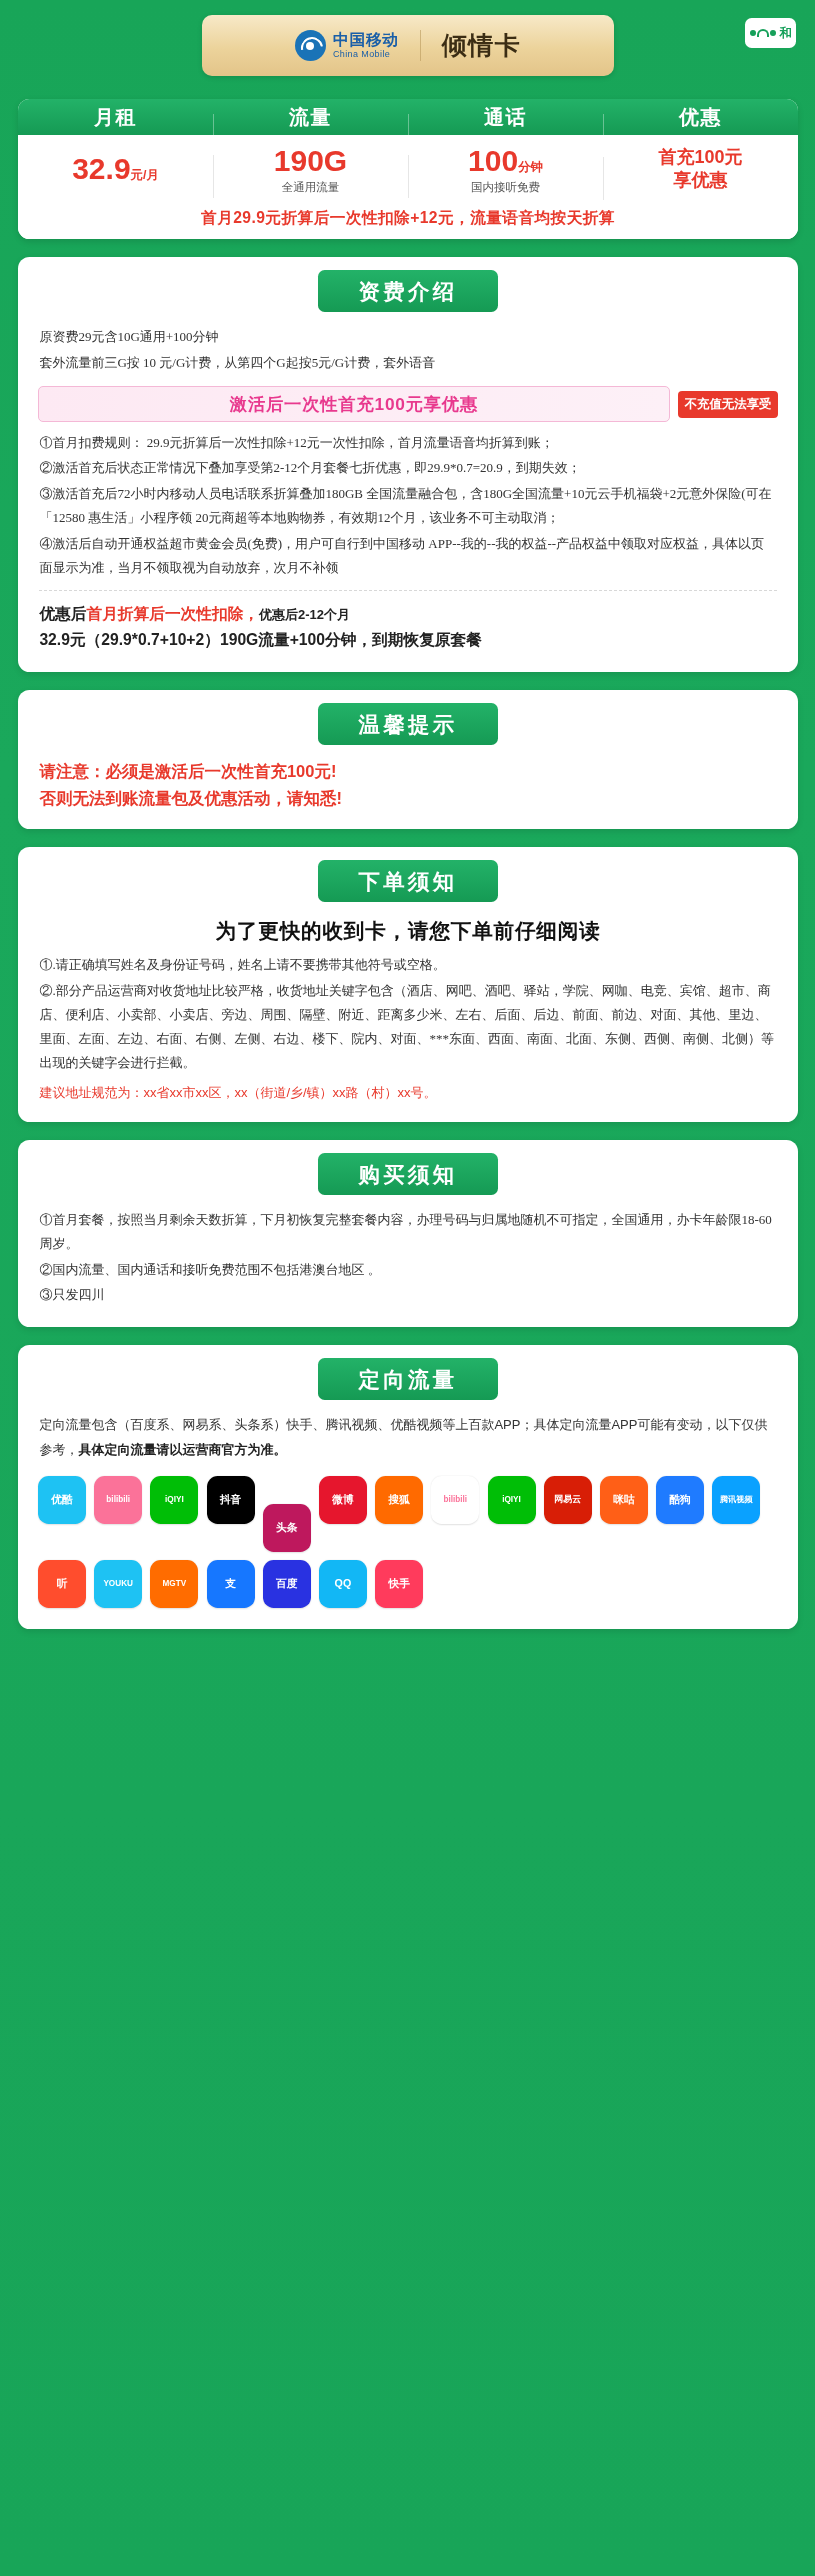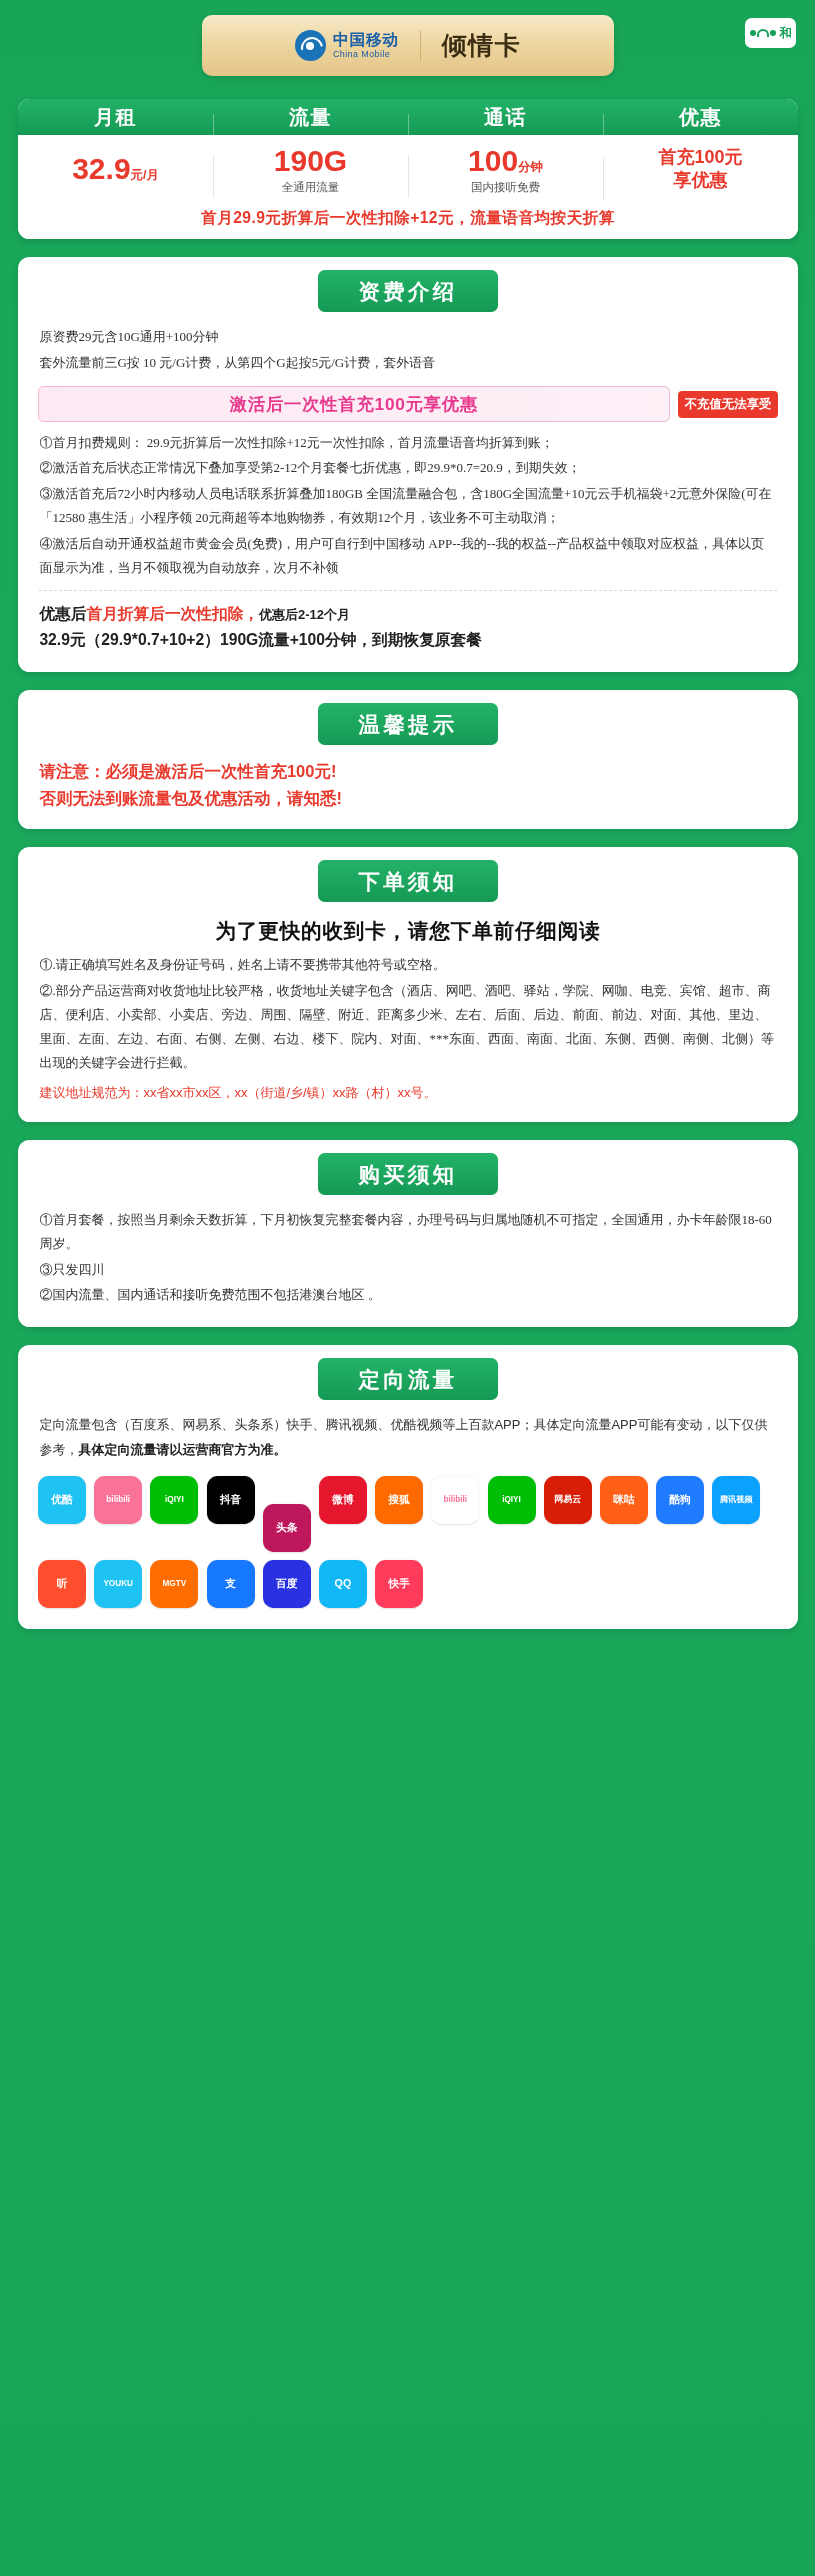--- a/index.html
+++ b/index.html
@@ -411,22 +411,22 @@
     </div>
     <div class="order-addr">建议地址规范为：xx省xx市xx区，xx（街道/乡/镇）xx路（村）xx号。</div>
   </div>
 
   <div class="card">
     <div class="card-title-wrap">
       <div class="card-title">购买须知</div>
     </div>
     <div class="card-body">
       <p>①首月套餐，按照当月剩余天数折算，下月初恢复完整套餐内容，办理号码与归属地随机不可指定，全国通用，办卡年龄限18-60周岁。</p>
+      <p>②国内流量、国内通话和接听免费范围不包括港澳台地区 。</p>
       <p>③只发四川</p>
-      <p>②国内流量、国内通话和接听免费范围不包括港澳台地区 。</p>
     </div>
   </div>
 
   <div class="card">
     <div class="card-title-wrap">
       <div class="card-title">定向流量</div>
     </div>
     <div class="dx-body">
       <span>定向流量包含（百度系、网易系、头条系）快手、腾讯视频、优酷视频等上百款APP；具体定向流量APP可能有变动，以下仅供参考，</span><span class="b">具体定向流量请以运营商官方为准。</span>
     </div>

